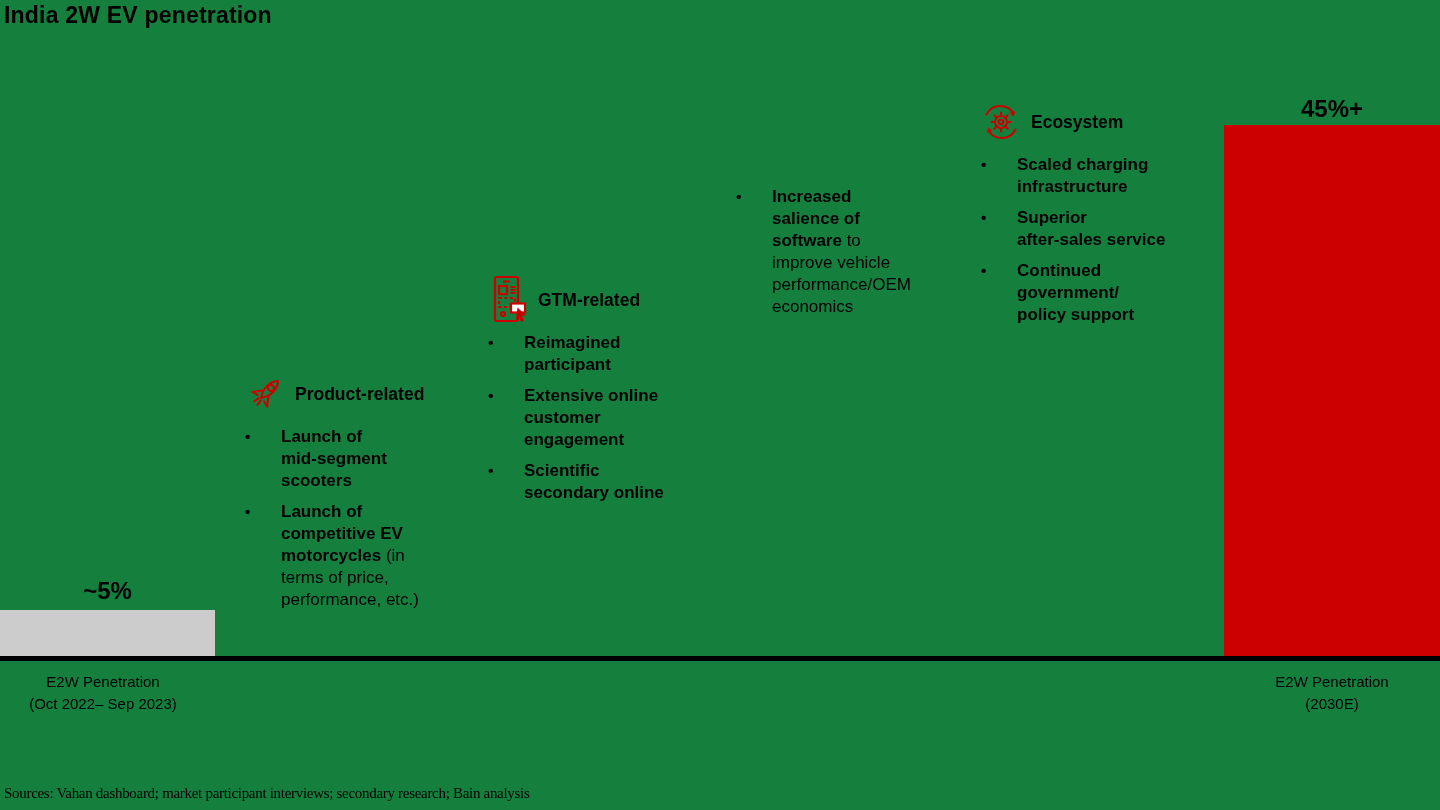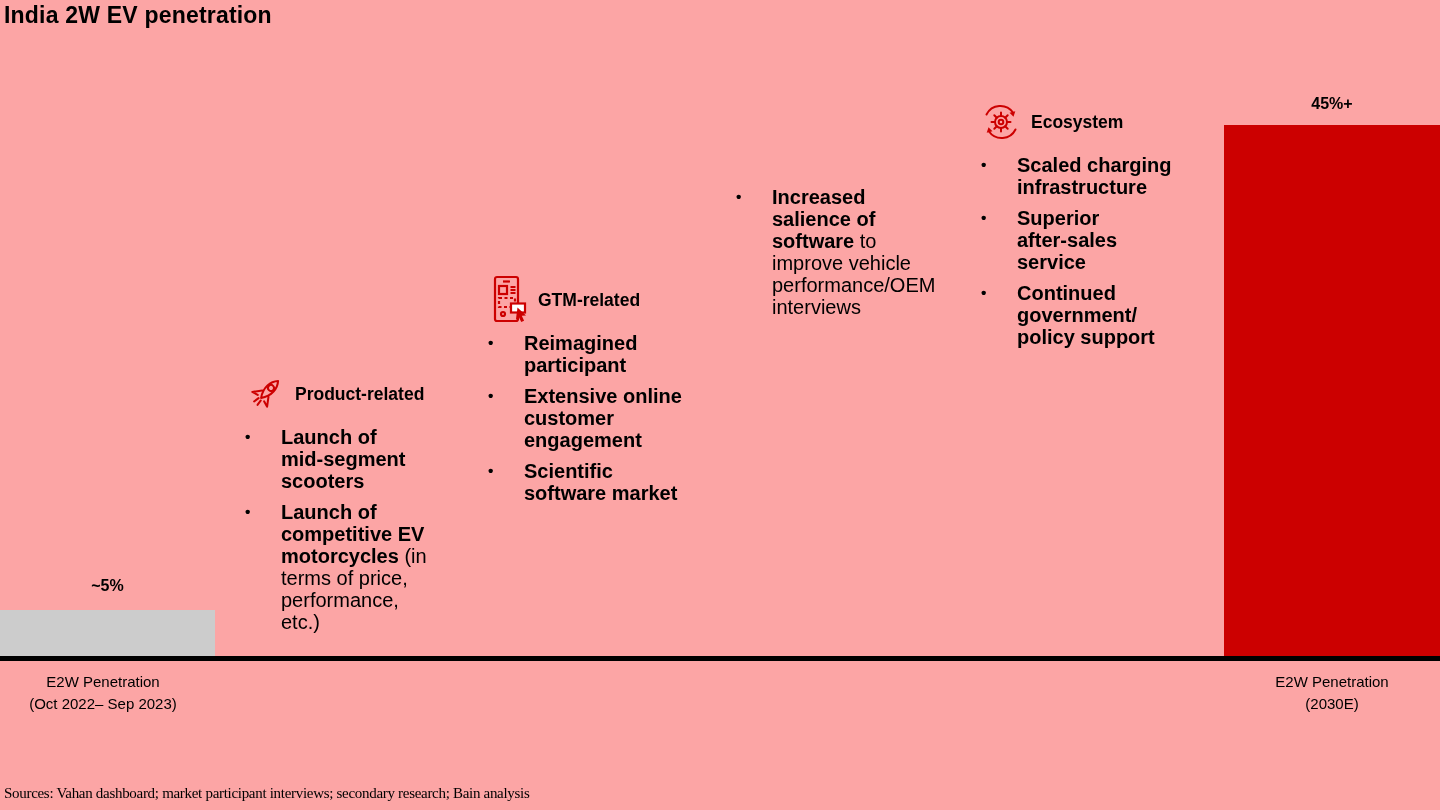--- a/index.html
+++ b/index.html
@@ -1,41 +1,41 @@
 <!DOCTYPE html>
 <html><head>
 <meta charset="utf-8">
 <style>
   html,body{margin:0;padding:0;background:#fff;}
-  .stage{position:relative;width:1440px;height:810px;background:#fca5a5;overflow:hidden;
+  .stage{position:relative;width:1440px;height:810px;background:#15803d;overflow:hidden;
          font-family:"Liberation Sans",sans-serif;color:#000;}
   .page-title{position:absolute;left:4px;top:2px;font-size:23px;font-weight:700;letter-spacing:.2px;}
   
   .bar{position:absolute;}
   .bar-left{left:0;top:610px;width:215px;height:46px;background:#cccccc;}
   .bar-right{left:1224px;top:125px;width:216px;height:531px;background:#cc0000;}
-  .value-label{position:absolute;font-size:16px;font-weight:700;text-align:center;}
+  .value-label{position:absolute;font-size:24px;font-weight:700;text-align:center;}
   .vl-left{left:0;top:577px;width:215px;}
   .vl-right{left:1224px;top:95px;width:216px;}
   .baseline{position:absolute;left:0;top:656px;width:1440px;height:5px;background:#000;}
   .axis-label{position:absolute;top:671px;font-size:15px;line-height:22px;text-align:center;white-space:pre-line;}
   .al-left{left:0;width:206px;}
   .al-right{left:1224px;width:216px;}
   
   .driver{position:absolute;width:200px;}
   .d1{left:243px;top:370px;}
   .d2{left:486px;top:276px;}
   .d3{left:734px;top:186px;}
   .d4{left:979px;top:98px;}
   .driver-header{display:flex;align-items:center;height:48px;gap:8px;margin-bottom:8px;}
   .icon-box{width:44px;flex:none;display:flex;align-items:center;justify-content:center;}
   .driver-title{font-size:17.5px;font-weight:700;white-space:nowrap;}
   .bullet{display:flex;margin-bottom:9px;}
   .bullet-marker{width:36px;flex:none;padding-left:2px;font-size:15.5px;line-height:22px;font-weight:700;}
-  .bullet-text{font-size:20px;line-height:22px;white-space:pre-line;}
+  .bullet-text{font-size:17px;line-height:22px;white-space:pre-line;}
   .bullet-text .b{font-weight:700;}
   .bullet-text .n{font-weight:400;}
   .sources{position:absolute;left:4px;top:785px;font-size:15px;letter-spacing:-.3px;font-family:Liberation Serif, serif;}
   svg{display:block;}
 </style>
 </head>
 <body>
 
 <div class="stage">
 
@@ -110,33 +110,33 @@
     </div>
     <div class="bullet">
       <span class="bullet-marker">•</span>
       <span class="bullet-text"><span class="b">Extensive online
 customer
 engagement</span><span class="n"></span></span>
     </div>
     <div class="bullet">
       <span class="bullet-marker">•</span>
       <span class="bullet-text"><span class="b">Scientific
-software market</span><span class="n"></span></span>
+secondary online</span><span class="n"></span></span>
     </div>
   </div>
 
   <div class="driver d3">
     <div class="bullet">
       <span class="bullet-marker">•</span>
       <span class="bullet-text"><span class="b">Increased
 salience of
 software</span><span class="n"> to
 improve vehicle
 performance/OEM
-interviews</span></span>
+economics</span></span>
     </div>
   </div>
 
   <div class="driver d4">
     <div class="driver-header">
       <span class="icon-box">
         <svg width="44" height="44" viewBox="0 0 44 44">
           <g fill="none" stroke="#cc0000" stroke-width="2" stroke-linecap="round">
             <circle cx="22" cy="22" r="6"></circle>
             <circle cx="22" cy="22" r="2.3"></circle>

